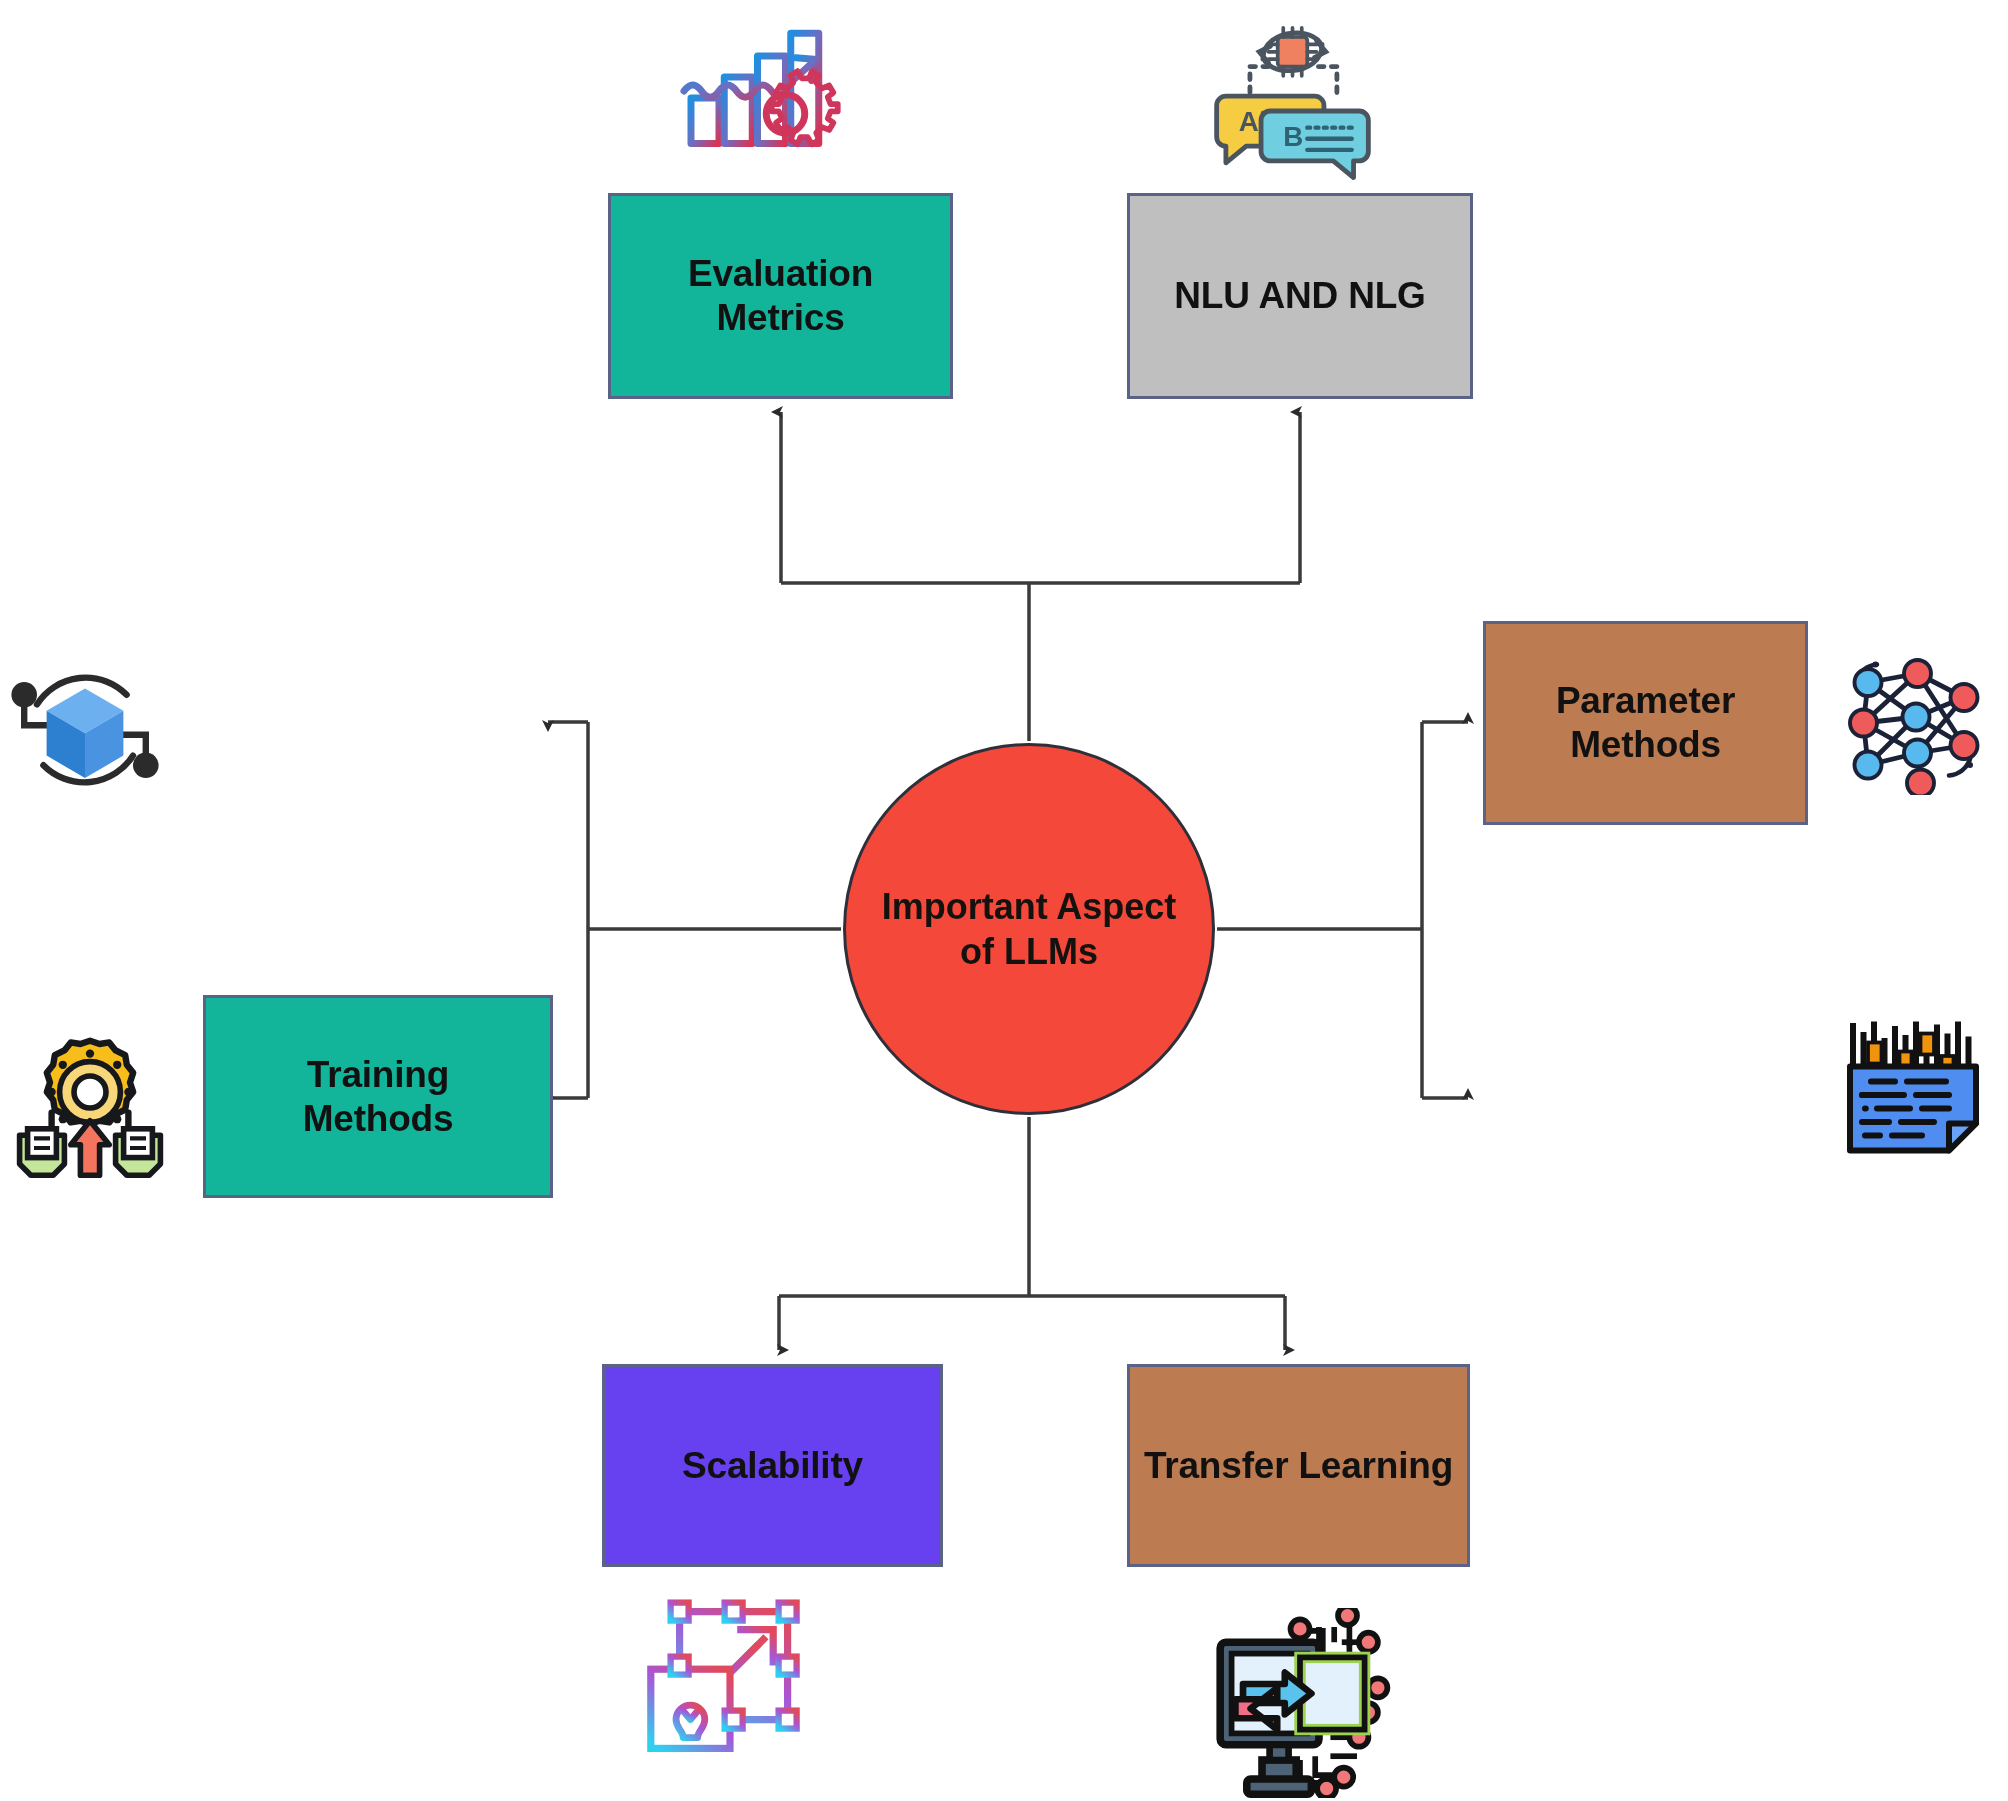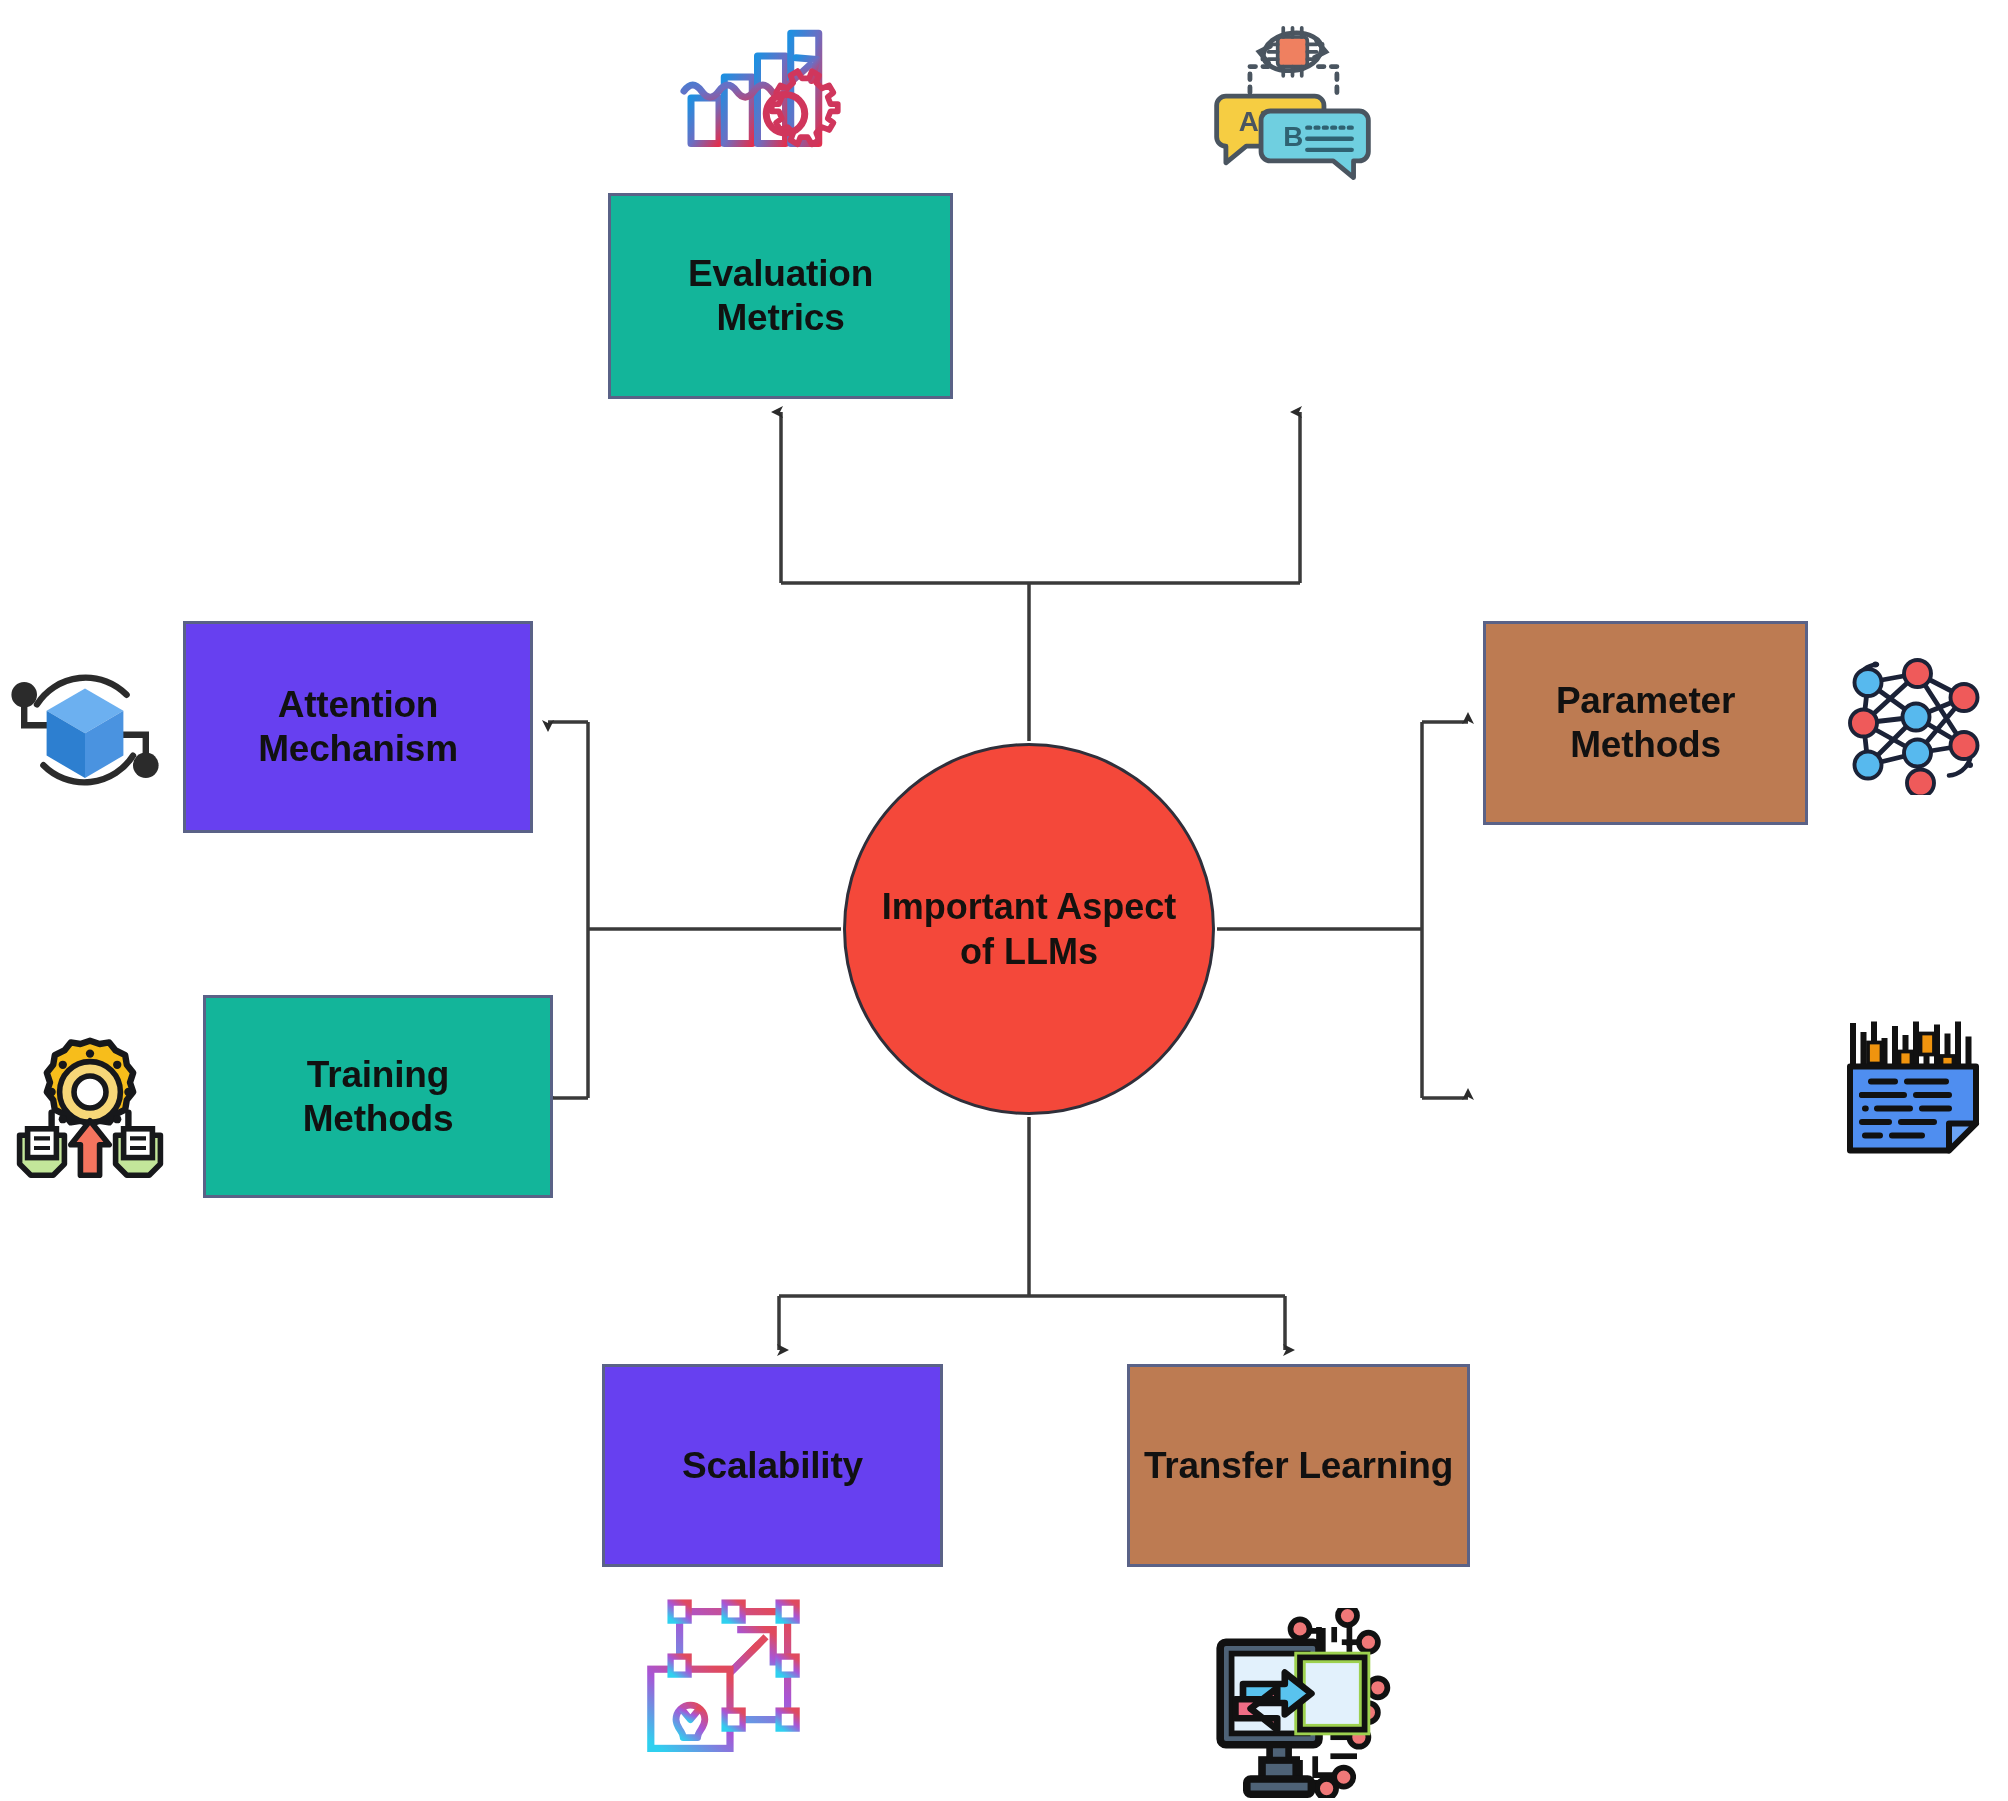--- a/index.html
+++ b/index.html
@@ -156,20 +156,23 @@
         <path d="M8 52 q5 -7 10 0 q5 7 10 0 q5 -7 10 0 q5 7 10 0 q5 -7 10 0 q5 7 10 -4 L80 37"></path>
         <path d="M72 33 L84 34 L81 46"></path>
       </g>
       <g fill="none" stroke="#d0365c" stroke-width="4" stroke-linejoin="round">
         <path d="M62 66 l0 -5 l5 0 l2 -5 l-4 -3 l3 -5 l5 2 l4 -4 l-2 -5 l5 -3 l3 5 l5 0 l2 -5 l5 3 l-2 5 l4 4 l5 -2 l3 5 l-4 3 l2 5 l5 0 l0 5 l-5 0 l-2 5 l4 3 l-3 5 l-5 -2 l-4 4 l2 5 l-5 3 l-3 -5 l-5 0 l-2 5 l-5 -3 l2 -5 l-4 -4 l-5 2 l-3 -5 l4 -3 l-2 -5 Z" transform="translate(-5,-2) scale(0.82) translate(15,14)"></path>
         <circle cx="66" cy="65" r="11"></circle>
       </g>
     </svg>
   </div>
 
+  <div class="node-box" style="left:1127px; top:193px; width:346px; height:206px; background:#bfbfbf;">
+    <span class="node-label">NLU AND NLG</span>
+  </div>
   <div class="icon-wrap" style="left:1200px; top:0px; width:185px; height:185px;">
     <svg viewBox="0 0 100 100">
       <g stroke="#4a5560" stroke-width="2.6" fill="none" stroke-linecap="round">
         <path d="M34 32 C34 14, 66 14, 66 27"></path>
         <path d="M63 22 L68 28 L62 31"></path>
         <path d="M66 24 C66 42, 34 42, 34 29"></path>
         <path d="M37 34 L32 28 L38 25"></path>
         <path d="M27 50 L27 36 L38 36" stroke-dasharray="3 4"></path>
         <path d="M74 50 L74 36 L62 36" stroke-dasharray="3 4"></path>
       </g>
@@ -190,24 +193,20 @@
       <path d="M38 60 h48 a5 5 0 0 1 5 5 v17 a5 5 0 0 1 -5 5 h-3 v9 l-11 -9 h-34 a5 5 0 0 1 -5 -5 v-17 a5 5 0 0 1 5 -5 z" fill="#6fcfe0" stroke="#4a5560" stroke-width="2.6" stroke-linejoin="round"></path>
       <text x="45" y="79" font-family="'Liberation Sans', sans-serif" font-size="15" font-weight="bold" fill="#2f6272">B</text>
       <g stroke="#2f6272" stroke-width="2.4" stroke-linecap="round">
         <path d="M58 69 h24" stroke-dasharray="1.5 3"></path>
         <path d="M58 75 h24"></path>
         <path d="M58 81 h24"></path>
       </g>
     </svg>
   </div>
 
-  <div class="node-box" style="left:183px; top:621px; width:350px; height:212px; background:#6740f0;">
-    <span class="node-label">Attention
-Mechanism</span>
-  </div>
   <div class="icon-wrap" style="left:5px; top:650px; width:160px; height:160px;">
     <svg viewBox="0 0 100 100">
       <g fill="none" stroke="#2b2b2b" stroke-width="4" stroke-linecap="round">
         <path d="M20 34 A36 36 0 0 1 76 28"></path>
         <path d="M80 66 A36 36 0 0 1 24 72"></path>
         <path d="M12 30 L12 47 L33 47"></path>
         <path d="M88 70 L88 53 L67 53"></path>
       </g>
       <circle cx="12" cy="28" r="8" fill="#2b2b2b"></circle>
       <circle cx="88" cy="72" r="8" fill="#2b2b2b"></circle>

